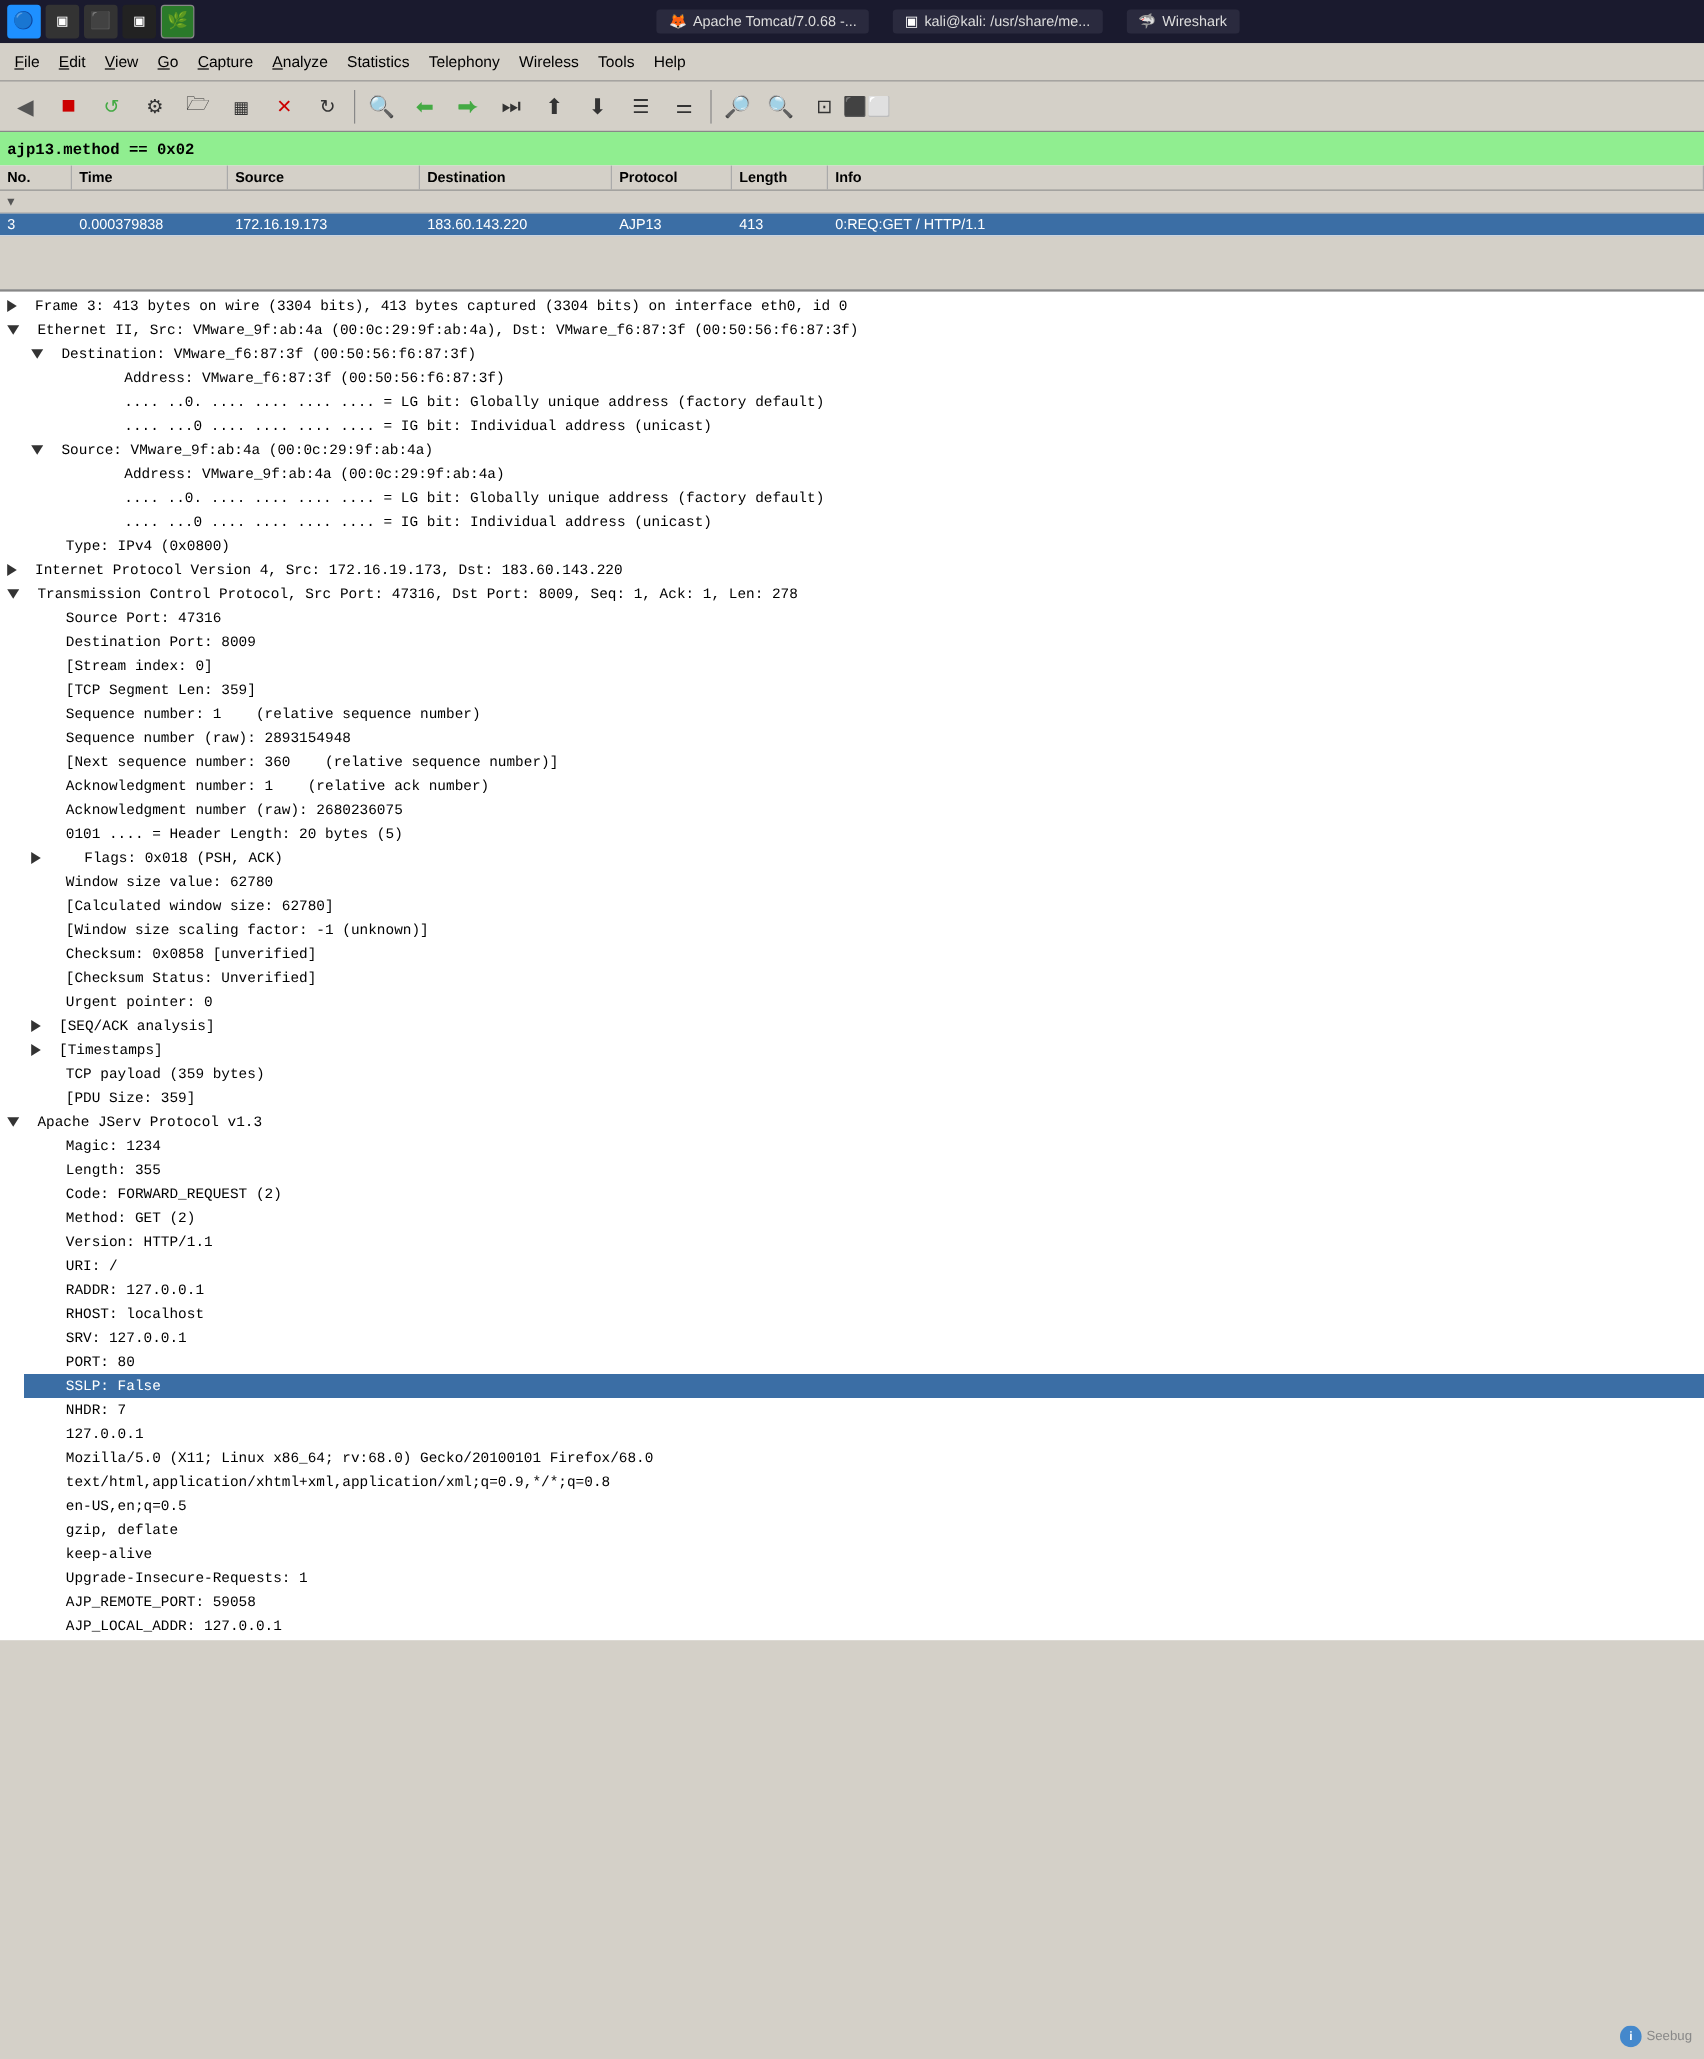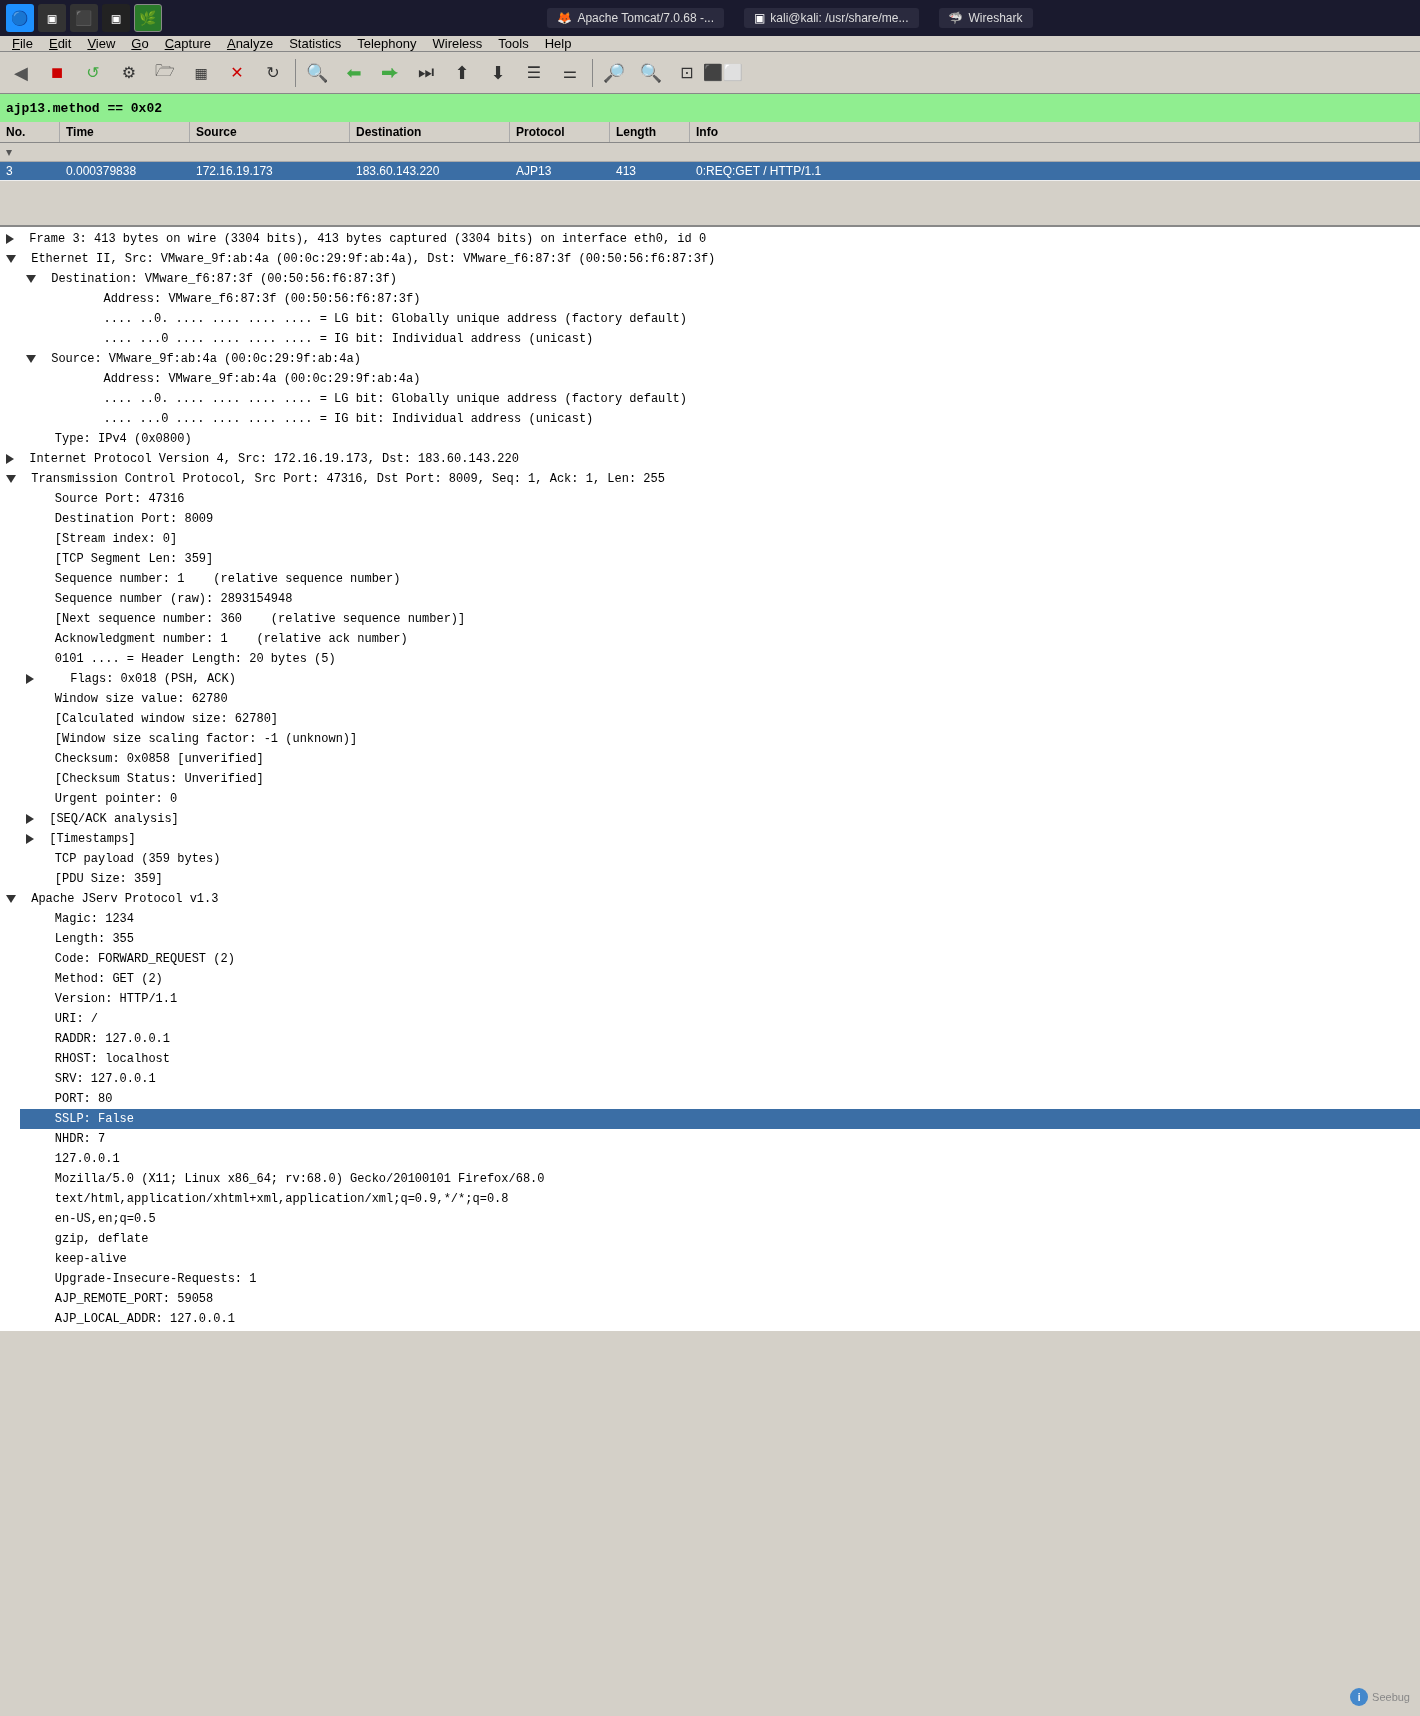--- a/index.html
+++ b/index.html
@@ -39,21 +39,21 @@
       display: flex; align-items: center; gap: 5px;
       background: #2a2a3e;
       padding: 3px 10px;
       border-radius: 3px;
       color: #ddd;
     }
 
     
     .menubar {
       background: #d4d0c8;
-      height: 16px;
+      height: 32px;
       display: flex;
       align-items: center;
       padding: 0 4px;
       border-bottom: 1px solid #888;
       font-family: Arial, sans-serif;
       font-size: 13px;
     }
     .menubar-item {
       padding: 2px 8px;
       cursor: pointer;
@@ -340,31 +340,32 @@
       <div class="detail-line">        .... ...0 .... .... .... .... = IG bit: Individual address (unicast)</div>
     </div>
     <div class="detail-line">    Type: IPv4 (0x0800)</div>
   </div>
 
   <div class="detail-header">
     <span class="triangle-right"></span><span> Internet Protocol Version 4, Src: 172.16.19.173, Dst: 183.60.143.220</span>
   </div>
 
   <div class="detail-header">
-    <span class="triangle-down"></span><span> Transmission Control Protocol, Src Port: 47316, Dst Port: 8009, Seq: 1, Ack: 1, Len: 255</span>
+    <span class="triangle-down"></span><span> Transmission Control Protocol, Src Port: 47316, Dst Port: 8009, Seq: 1, Ack: 1, Len: 278</span>
   </div>
   <div class="detail-content">
     <div class="detail-line">    Source Port: 47316</div>
     <div class="detail-line">    Destination Port: 8009</div>
     <div class="detail-line">    [Stream index: 0]</div>
     <div class="detail-line">    [TCP Segment Len: 359]</div>
     <div class="detail-line">    Sequence number: 1    (relative sequence number)</div>
     <div class="detail-line">    Sequence number (raw): 2893154948</div>
     <div class="detail-line">    [Next sequence number: 360    (relative sequence number)]</div>
     <div class="detail-line">    Acknowledgment number: 1    (relative ack number)</div>
+    <div class="detail-line">    Acknowledgment number (raw): 2680236075</div>
     <div class="detail-line">    0101 .... = Header Length: 20 bytes (5)</div>
     <div class="detail-header" style="padding-left:6px;gap:25px;">
       <span class="triangle-right"></span><span> Flags: 0x018 (PSH, ACK)</span>
     </div>
     <div class="detail-line">    Window size value: 62780</div>
     <div class="detail-line">    [Calculated window size: 62780]</div>
     <div class="detail-line">    [Window size scaling factor: -1 (unknown)]</div>
     <div class="detail-line">    Checksum: 0x0858 [unverified]</div>
     <div class="detail-line">    [Checksum Status: Unverified]</div>
     <div class="detail-line">    Urgent pointer: 0</div>

